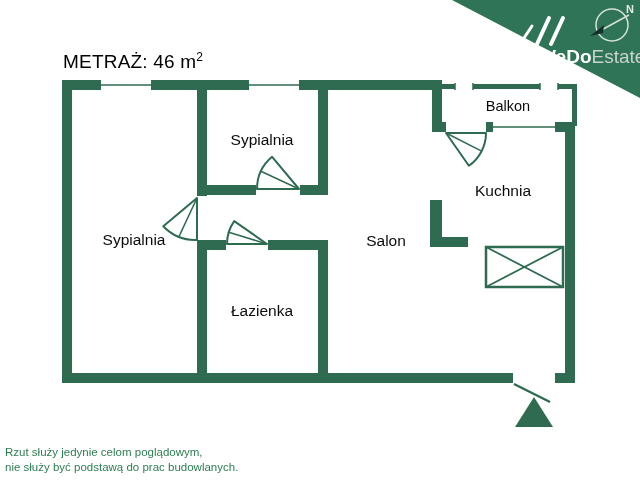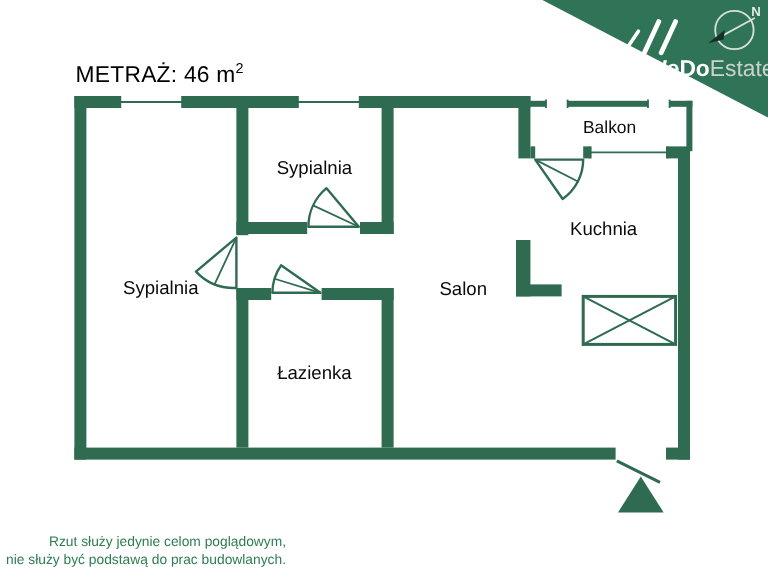--- a/index.html
+++ b/index.html
@@ -1,21 +1,21 @@
 <!DOCTYPE html>
 <html><head>
 <meta charset="utf-8">
 <style>
   html,body{margin:0;padding:0;background:#fff;}
   .page{position:relative;width:640px;height:480px;background:#ffffff;overflow:hidden;
         font-family:"Liberation Sans", sans-serif;}
   .plan-svg{position:absolute;left:0;top:0;}
   .title{position:absolute;left:63px;top:50px;font-size:19px;color:#000;letter-spacing:.2px;}
   .title sup{font-size:12px;}
-  .disclaimer{position:absolute;left:5px;top:445px;font-size:11.5px;line-height:1.3;color:#2E7D52;text-align:right;}
+  .disclaimer{position:absolute;left:5px;top:445px;font-size:11.5px;line-height:1.3;color:#2E7D52;}
   .room-label{font-size:15.5px;fill:#0b0b0b;}
   .balcony-label{font-size:14.5px;fill:#0b0b0b;}
 </style>
 </head>
 <body>
 
 <div class="page">
 
   <div class="title">
     <span>METRAŻ: 46 m</span><sup>2</sup>

